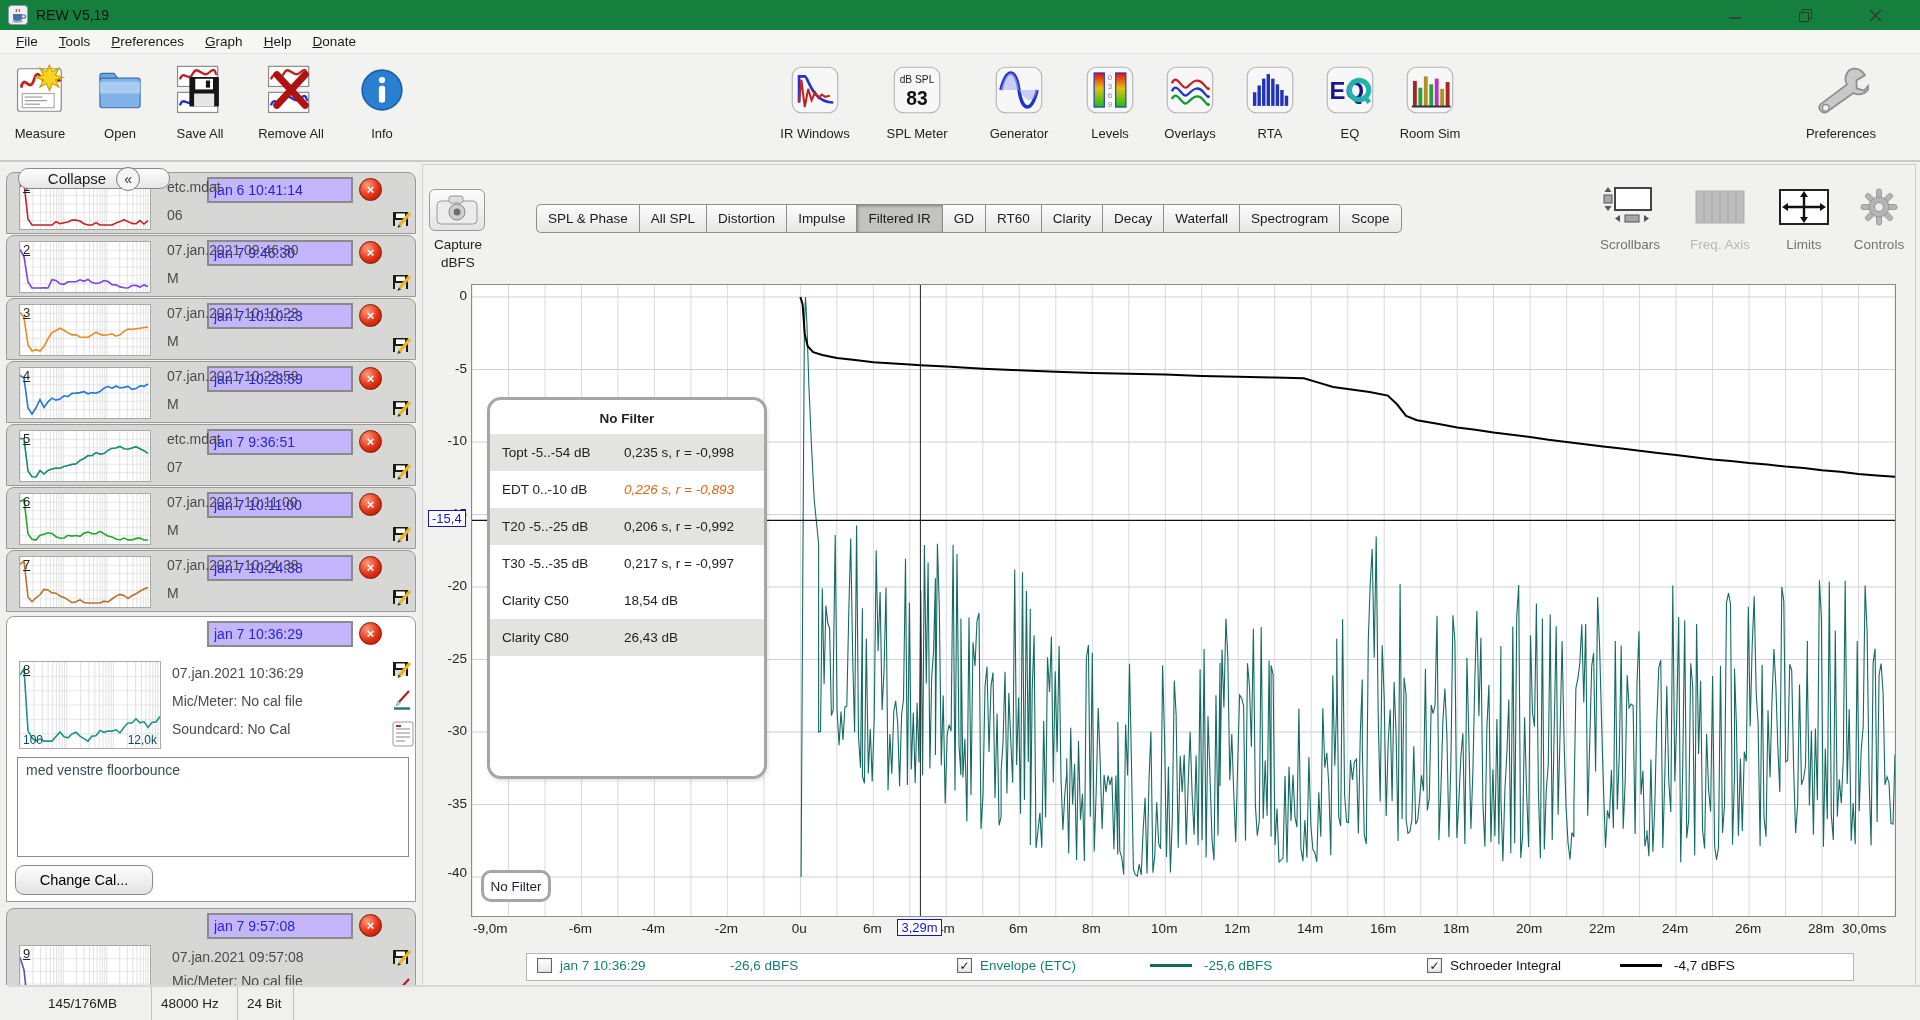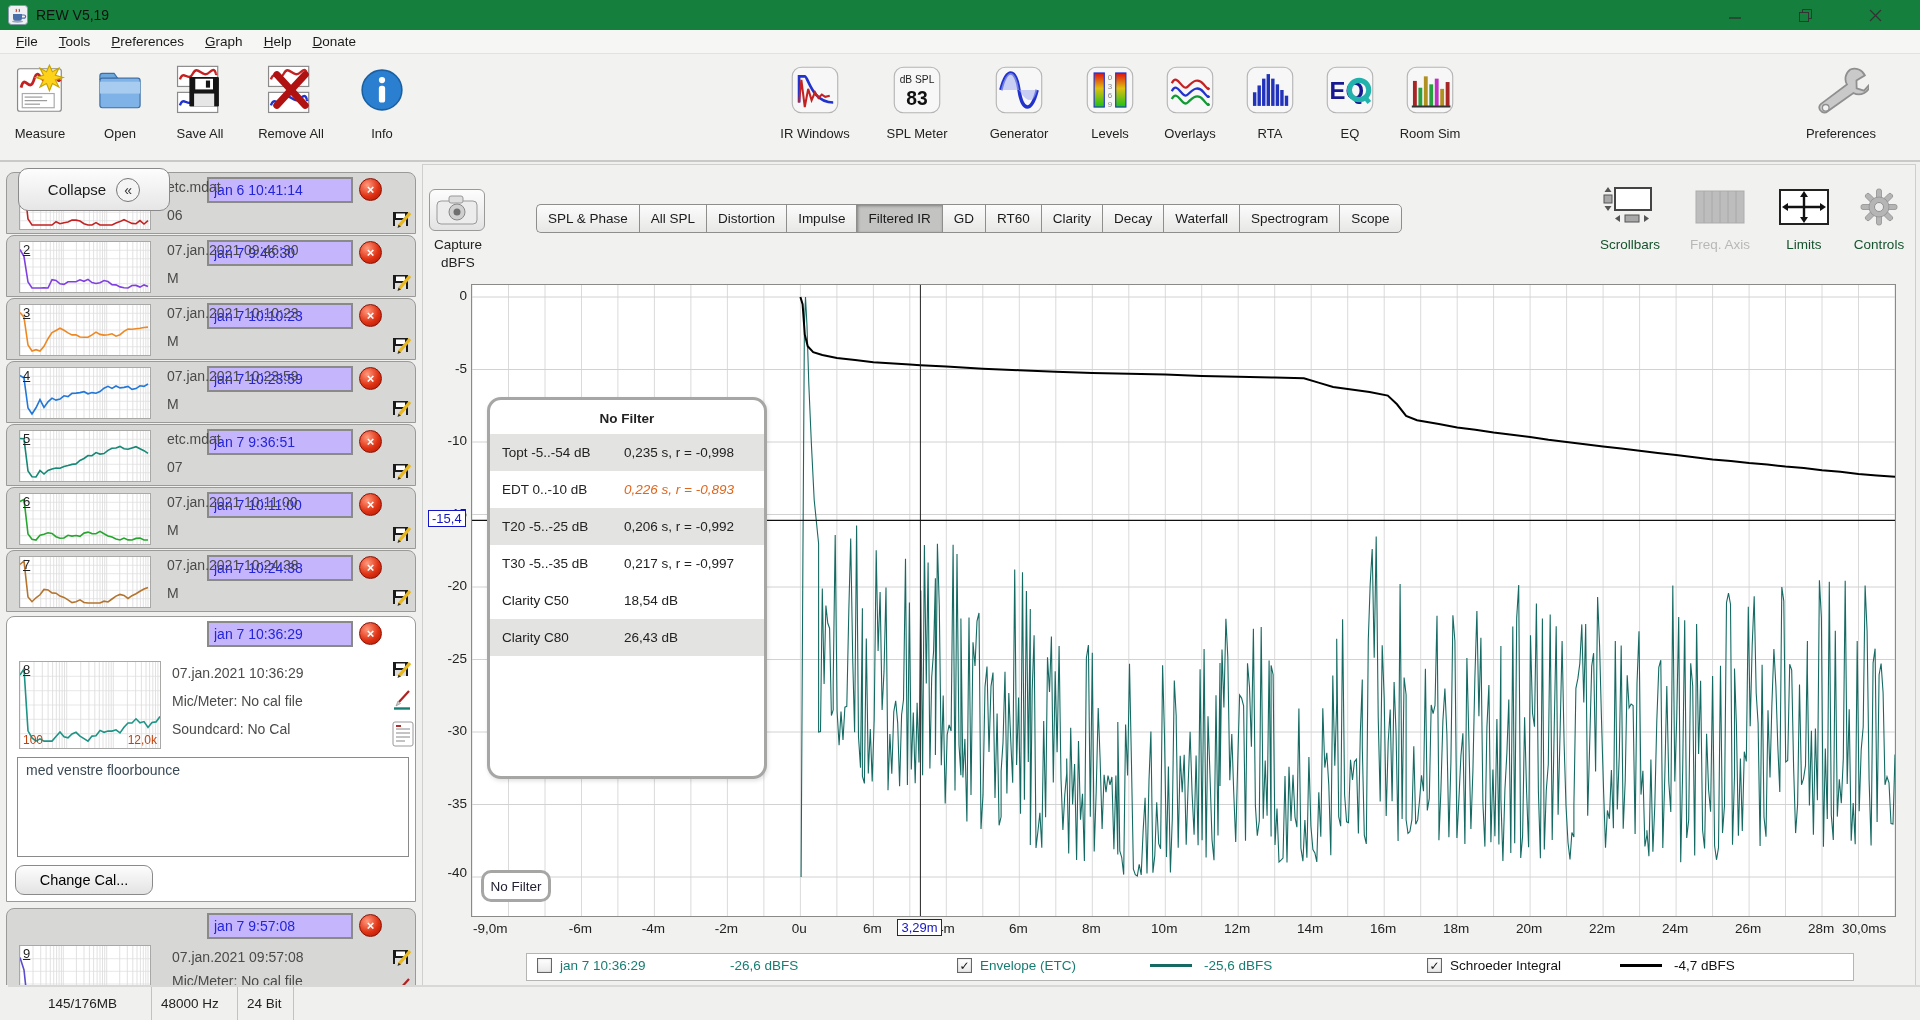--- a/index.html
+++ b/index.html
@@ -24,28 +24,28 @@
   #toolbar { left:0; top:54px; width:1920px; height:108px; background:#f2f2f1; border-bottom:2px solid #c9c9c7; }
   .tb-group { position:absolute; top:8px; display:flex; gap:16px; }
   #tb-left { left:8px; } #tb-center { left:772px; } #tb-right { left:1798px; }
   .tool { width:64px; display:flex; flex-direction:column; align-items:center; }
   .tool.wide { width:86px; }
   .tool-icon { width:56px; height:56px; display:flex; align-items:center; justify-content:center; border-radius:9px; }
   .tool-label { margin-top:8px; font-size:13px; color:#222; white-space:nowrap; }
 
   
   #sidebar { left:0; top:164px; width:420px; height:821px; overflow:hidden; background:#f0f0ef; }
-  #collapse-btn { left:18px; top:4px; width:152px; height:43px; z-index:30; border-radius:10px;
+  #collapse-btn { left:18px; top:4px; width:152px; height:21px; z-index:30; border-radius:10px;
     background:linear-gradient(#fdfdfd,#e6e6e6); border:1px solid #8a8a8a; display:flex; align-items:center; justify-content:center; gap:10px; font-size:15px; }
   #collapse-btn .chev { width:24px; height:24px; border:1px solid #777; border-radius:50%; display:flex; align-items:center; justify-content:center; font-size:14px; color:#333; background:#f4f4f4; }
   .mcard { position:absolute; left:6px; width:410px; background:#d7d7d6; border:1px solid #9a9a98; border-radius:8px 8px 0 0; }
   .mcard.sel { background:#ffffff; }
   .mthumb { position:absolute; left:12px; background:#fff; border:1px solid #a8a8a6; }
   .mthumb .num { position:absolute; left:3px; top:0px; font-size:13px; text-decoration:underline; color:#222; z-index:2; }
-  .mthumb .flabel { position:absolute; bottom:1px; font-size:12px; color:#c2410c; }
+  .mthumb .flabel { position:absolute; bottom:1px; font-size:12px; color:#0c4a6e; }
   .mname { position:absolute; left:200px; top:4px; width:146px; height:26px; background:#c4b5fd; border:2px solid #8a8a88; font-size:14px; color:#2424d8; padding:2px 5px; font-family:inherit; }
   .mdel { position:absolute; left:352px; top:5px; width:23px; height:23px; border-radius:50%;
     background:radial-gradient(circle at 35% 30%, #ff9a7d, #e03214 55%, #a51505); border:1px solid #8a1203;
     color:#fff; font-size:13px; font-weight:bold; display:flex; align-items:center; justify-content:center; }
   .minfo { position:absolute; left:160px; font-size:14px; color:#4a4a48; white-space:nowrap; overflow:hidden; }
   .mic-slot { position:absolute; left:384px; width:22px; height:22px; }
   .notes-box { position:absolute; left:10px; top:140px; width:392px; height:100px; background:#fff; border:1px solid #8a8a88; font-size:14px; color:#3a4a55; padding:4px 8px; resize:none; font-family:inherit; }
   #change-cal { position:absolute; left:8px; top:248px; width:138px; height:30px; border-radius:9px;
     background:linear-gradient(#fdfdfd,#e3e3e3); border:1px solid #8a8a8a; font-size:14.5px; font-family:inherit; }
 
@@ -53,21 +53,21 @@
   #main { left:422px; top:164px; width:1494px; height:838px; background:#f1f1f0; border:1px solid #cfcfce; }
   #capture-btn { left:6px; top:24px; width:56px; height:42px; background:linear-gradient(#fdfdfd,#e3e3e3); border:1px solid #9a9a98; border-radius:6px; display:flex; align-items:center; justify-content:center; }
   .cap-line { position:absolute; left:0px; width:70px; text-align:center; font-size:13.5px; color:#222; }
   #graph-tabs { left:113px; top:39px; display:flex; }
   .gtab { padding:6px 11px; font-size:13.5px; background:linear-gradient(#fcfcfc,#e7e7e6); border:1px solid #8e8e8c; border-right:none; white-space:nowrap; }
   .gtab:first-child { border-radius:5px 0 0 5px; }
   .gtab:last-child { border-right:1px solid #8e8e8c; border-radius:0 5px 5px 0; }
   .gtab.sel { background:#c3c3c2; box-shadow:inset 1px 1px 3px rgba(0,0,0,.35); }
   .gctl { position:absolute; width:86px; display:flex; flex-direction:column; align-items:center; top:16px; }
   .gctl .gicon { height:52px; display:flex; align-items:center; justify-content:center; }
-  .gctl .glabel { font-size:13.5px; color:#14532d; margin-top:4px; }
+  .gctl .glabel { font-size:13.5px; color:#737373; margin-top:4px; }
   .gctl.disabled .glabel { color:#b8b8b6; }
 
   
   #plot { left:48px; top:119px; width:1425px; height:633px; background:#fff; border:1px solid #8a8a88; }
   .ylab { position:absolute; width:40px; text-align:right; font-size:13.5px; color:#222; }
   .xlab { position:absolute; font-size:13.5px; color:#222; white-space:nowrap; }
   .cursor-box { position:absolute; background:#fff; border:1px solid #1515c8; color:#1515c8; font-size:13px; padding:0 3px; z-index:5; }
   #info-box { left:63px; top:231px; width:280px; height:382px; background:#fff; border:3px solid #a6a6a4; border-radius:14px; z-index:4; padding:6px 0; box-shadow:1px 2px 4px rgba(0,0,0,.12); }
   #info-title { text-align:center; font-size:13.5px; font-weight:bold; color:#222; height:28px; line-height:26px; }
   .irow { display:flex; align-items:center; height:37px; padding:0 12px; font-size:13.5px; color:#222; }

